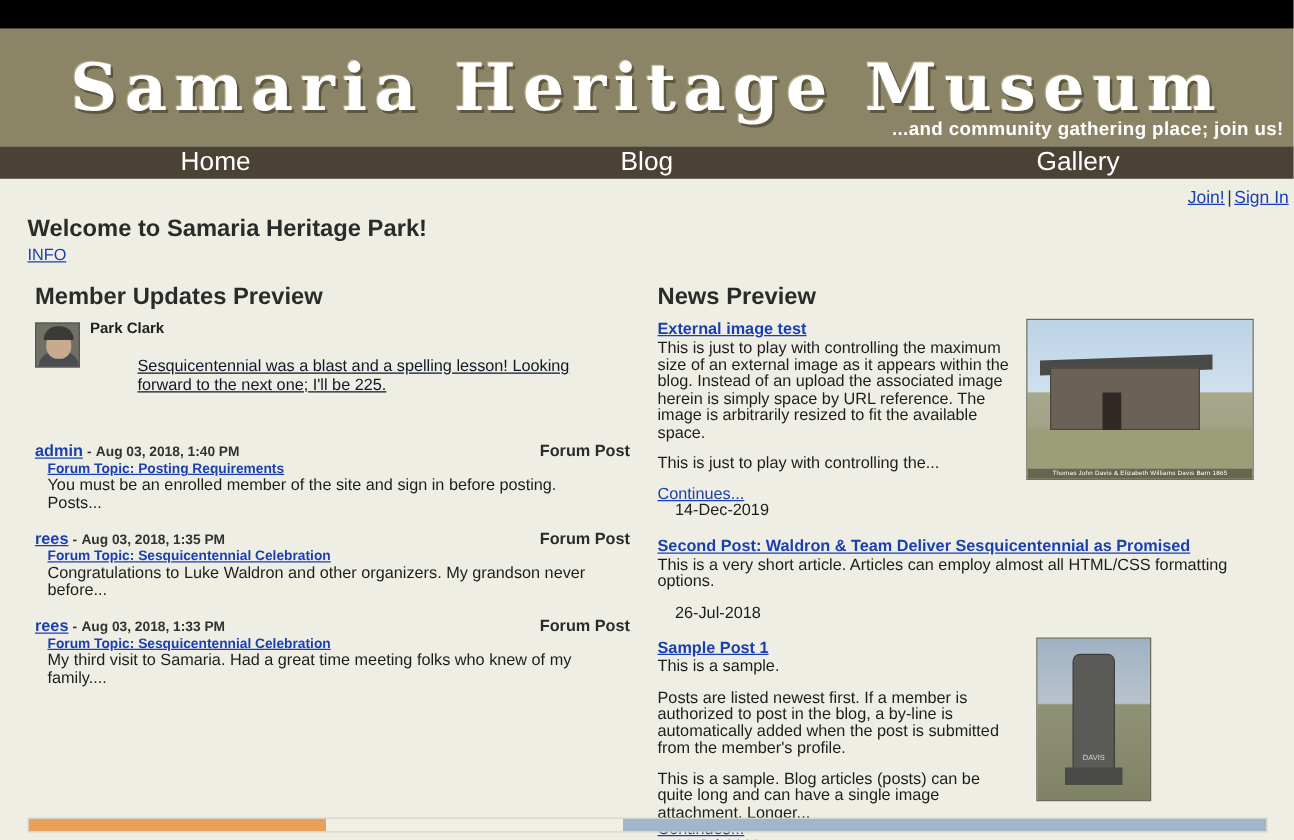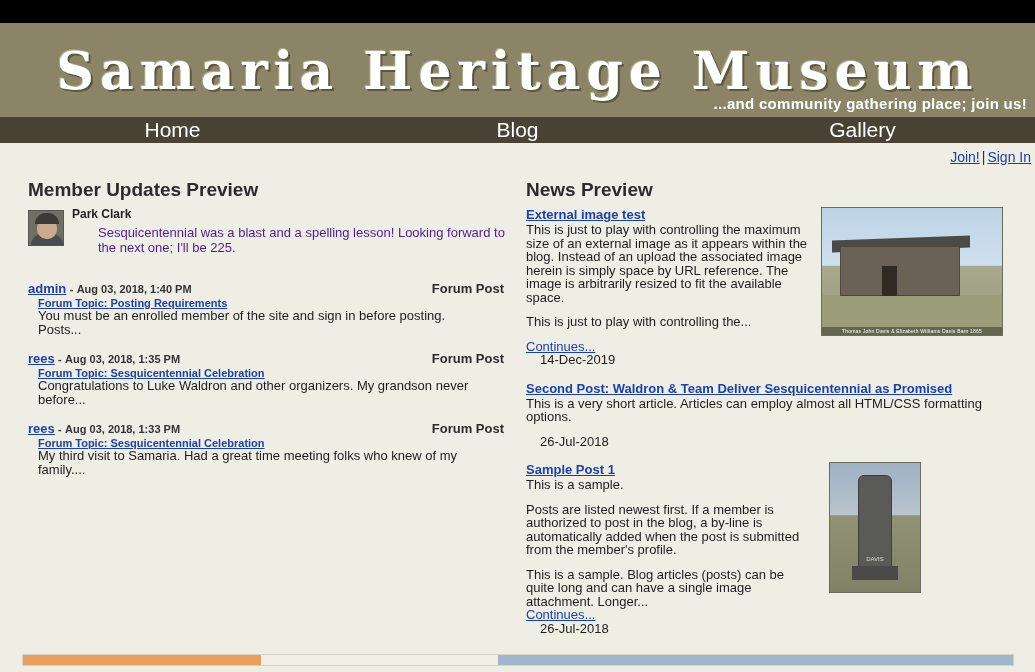--- a/index.html
+++ b/index.html
@@ -153,24 +153,25 @@
   }
   .member-text { padding-left: 8px; }
   .member-name {
     font-size: 12px;
     font-weight: bold;
     color: #222;
     margin: 0 0 1px 0;
   }
   .member-msg {
     font-size: 13px;
-    color: #4c1d95;
+    color: #0f172a;
     line-height: 15px;
-    margin: 4px;
+    margin: 16px;
     padding-left: 22px;
+    text-decoration: underline;
   }
   
   .forum-sec { margin-top: 22px; }
   .post {
     margin: 0 0 14px 6px;
     position: relative;
   }
   .post-line1 {
     font-size: 12px;
     margin-bottom: 1px;
@@ -345,20 +346,24 @@
   <div class="nav">
     <a href="#">Home</a>
     <a href="#">Blog</a>
     <a href="#">Gallery</a>
   </div>
 
   <div class="acct">
     <a href="#">Join!</a><span class="sep">|</span><a href="#">Sign In</a>
   </div>
 
+  <div class="welcome-wrap">
+    <h1 class="welcome-title">Welcome to Samaria Heritage Park!</h1>
+    <a href="#" class="welcome-info">INFO</a>
+  </div>
 
   <div class="cols">
 
     <div class="col-left">
 
       <h2 class="sec-head">Member Updates Preview</h2>
 
       <div class="member-row">
         <div class="avatar">
           <div class="body"></div>

